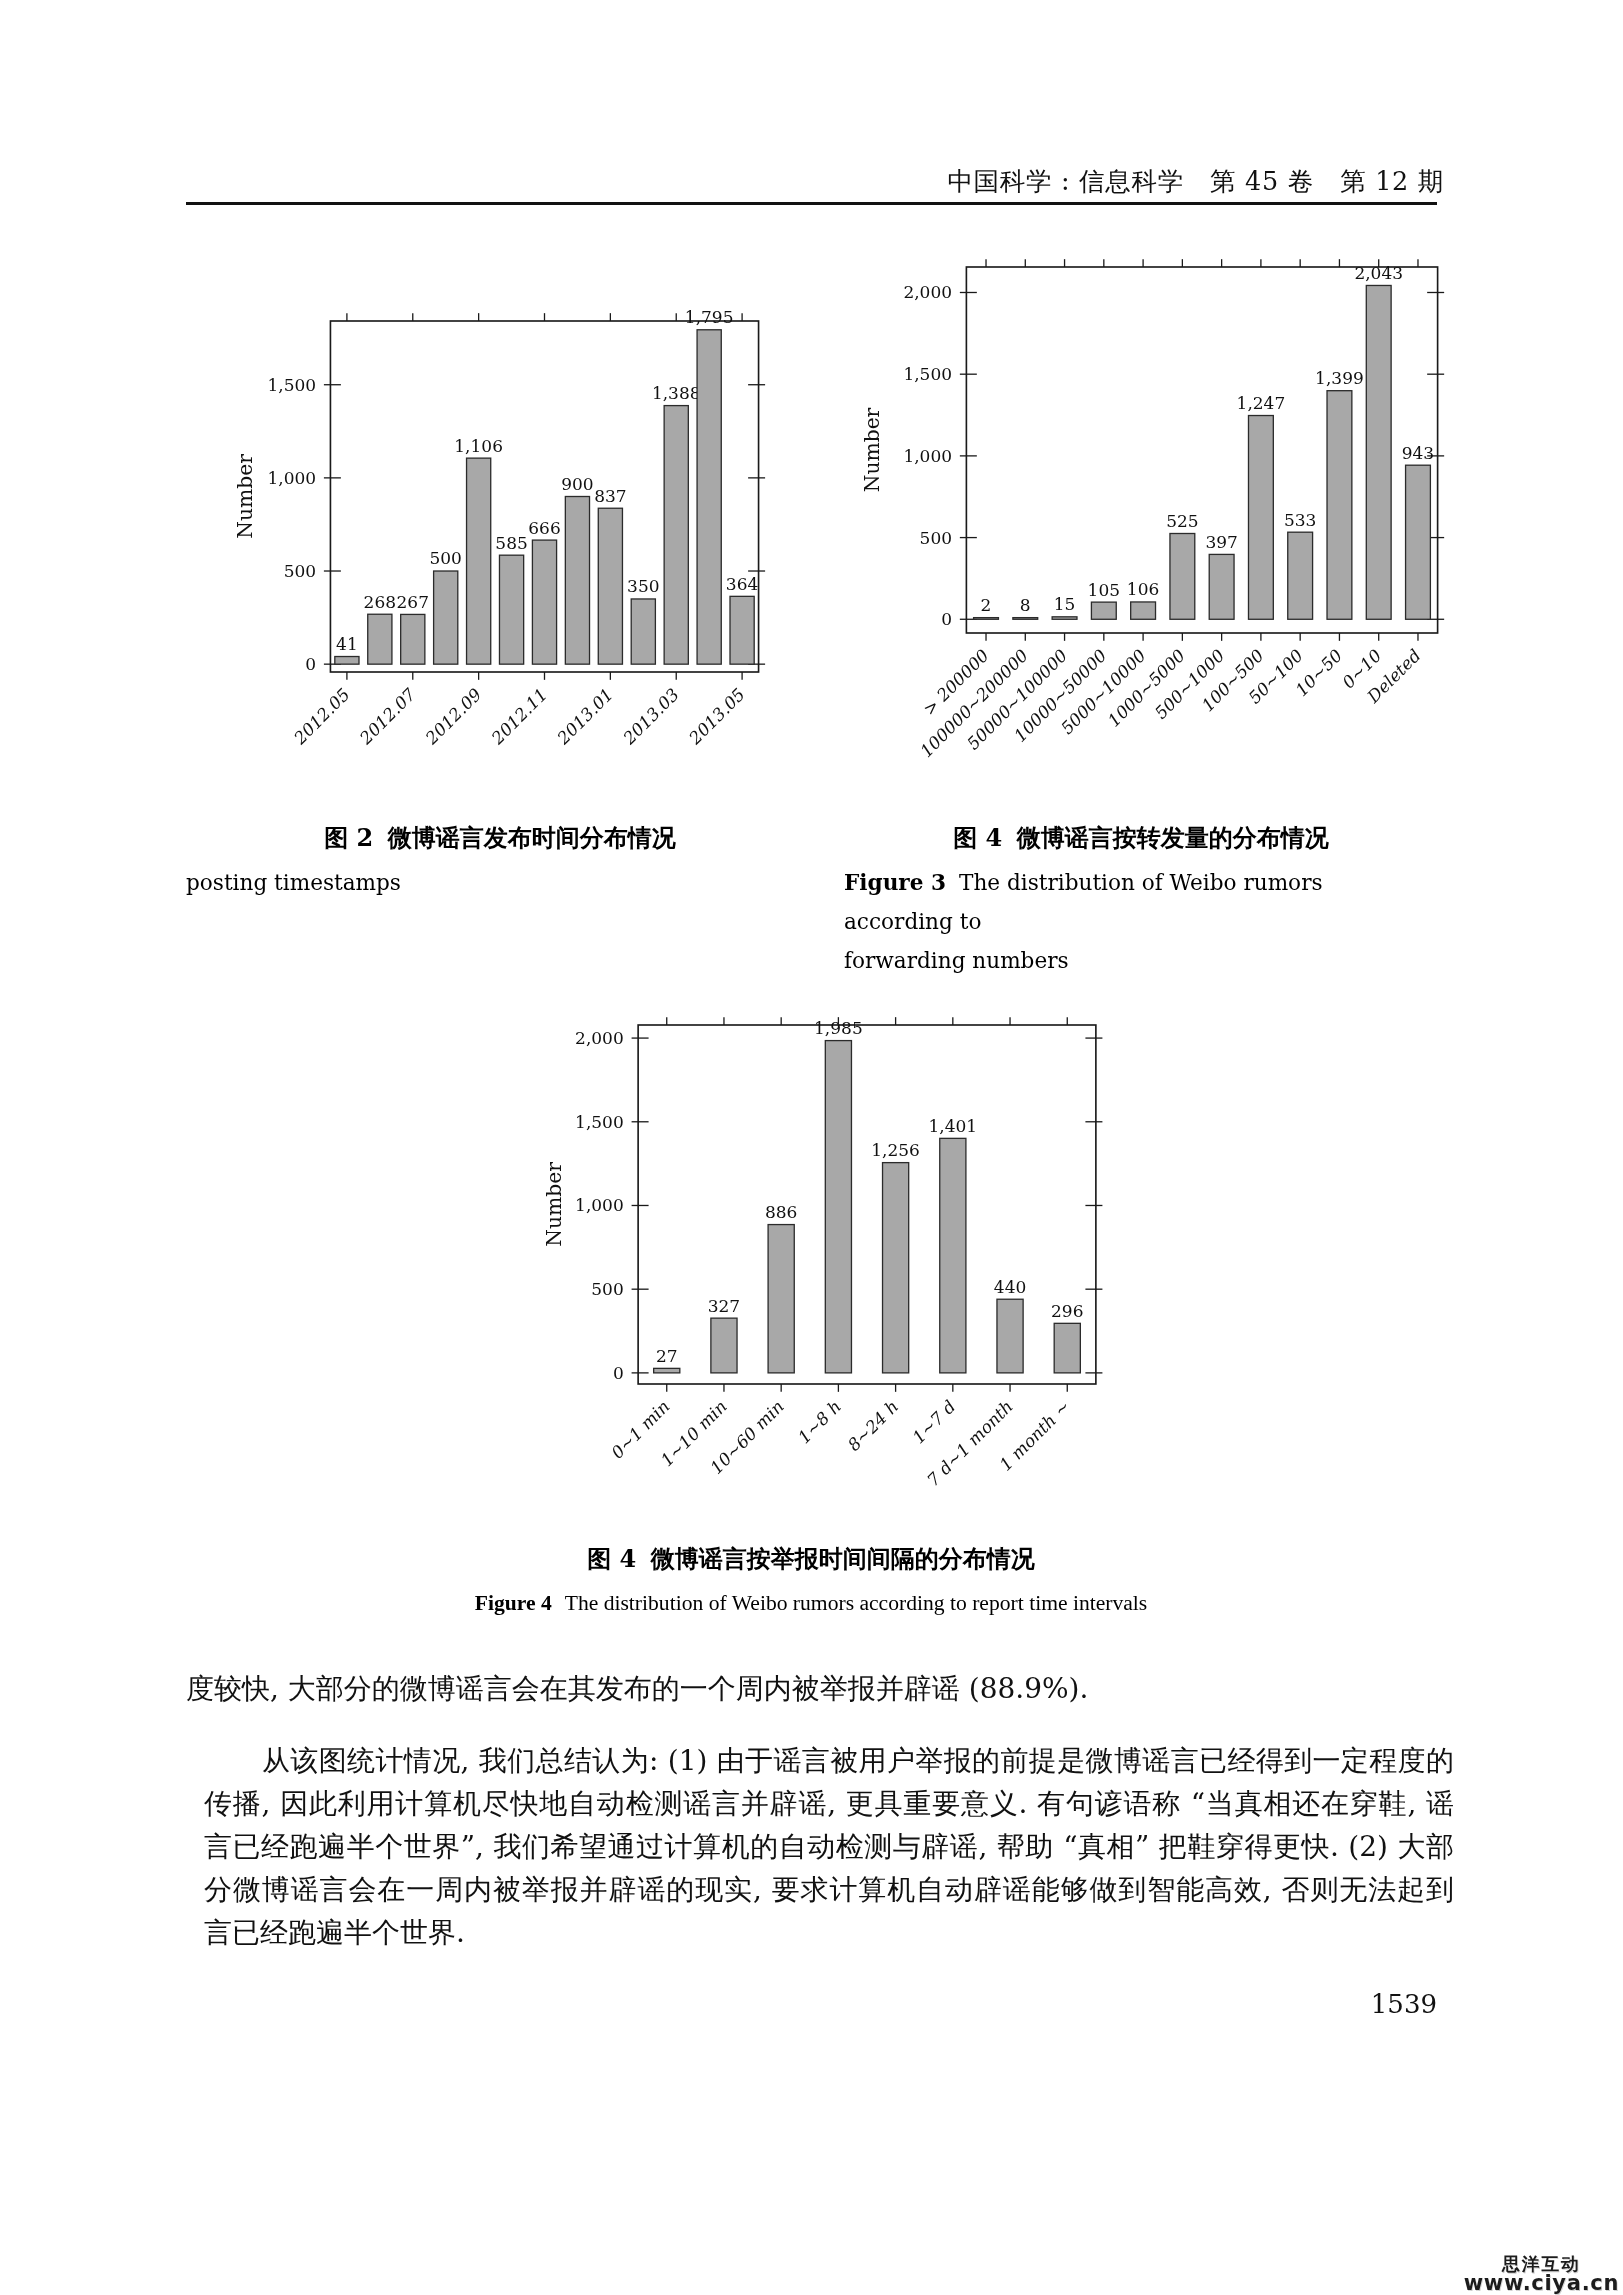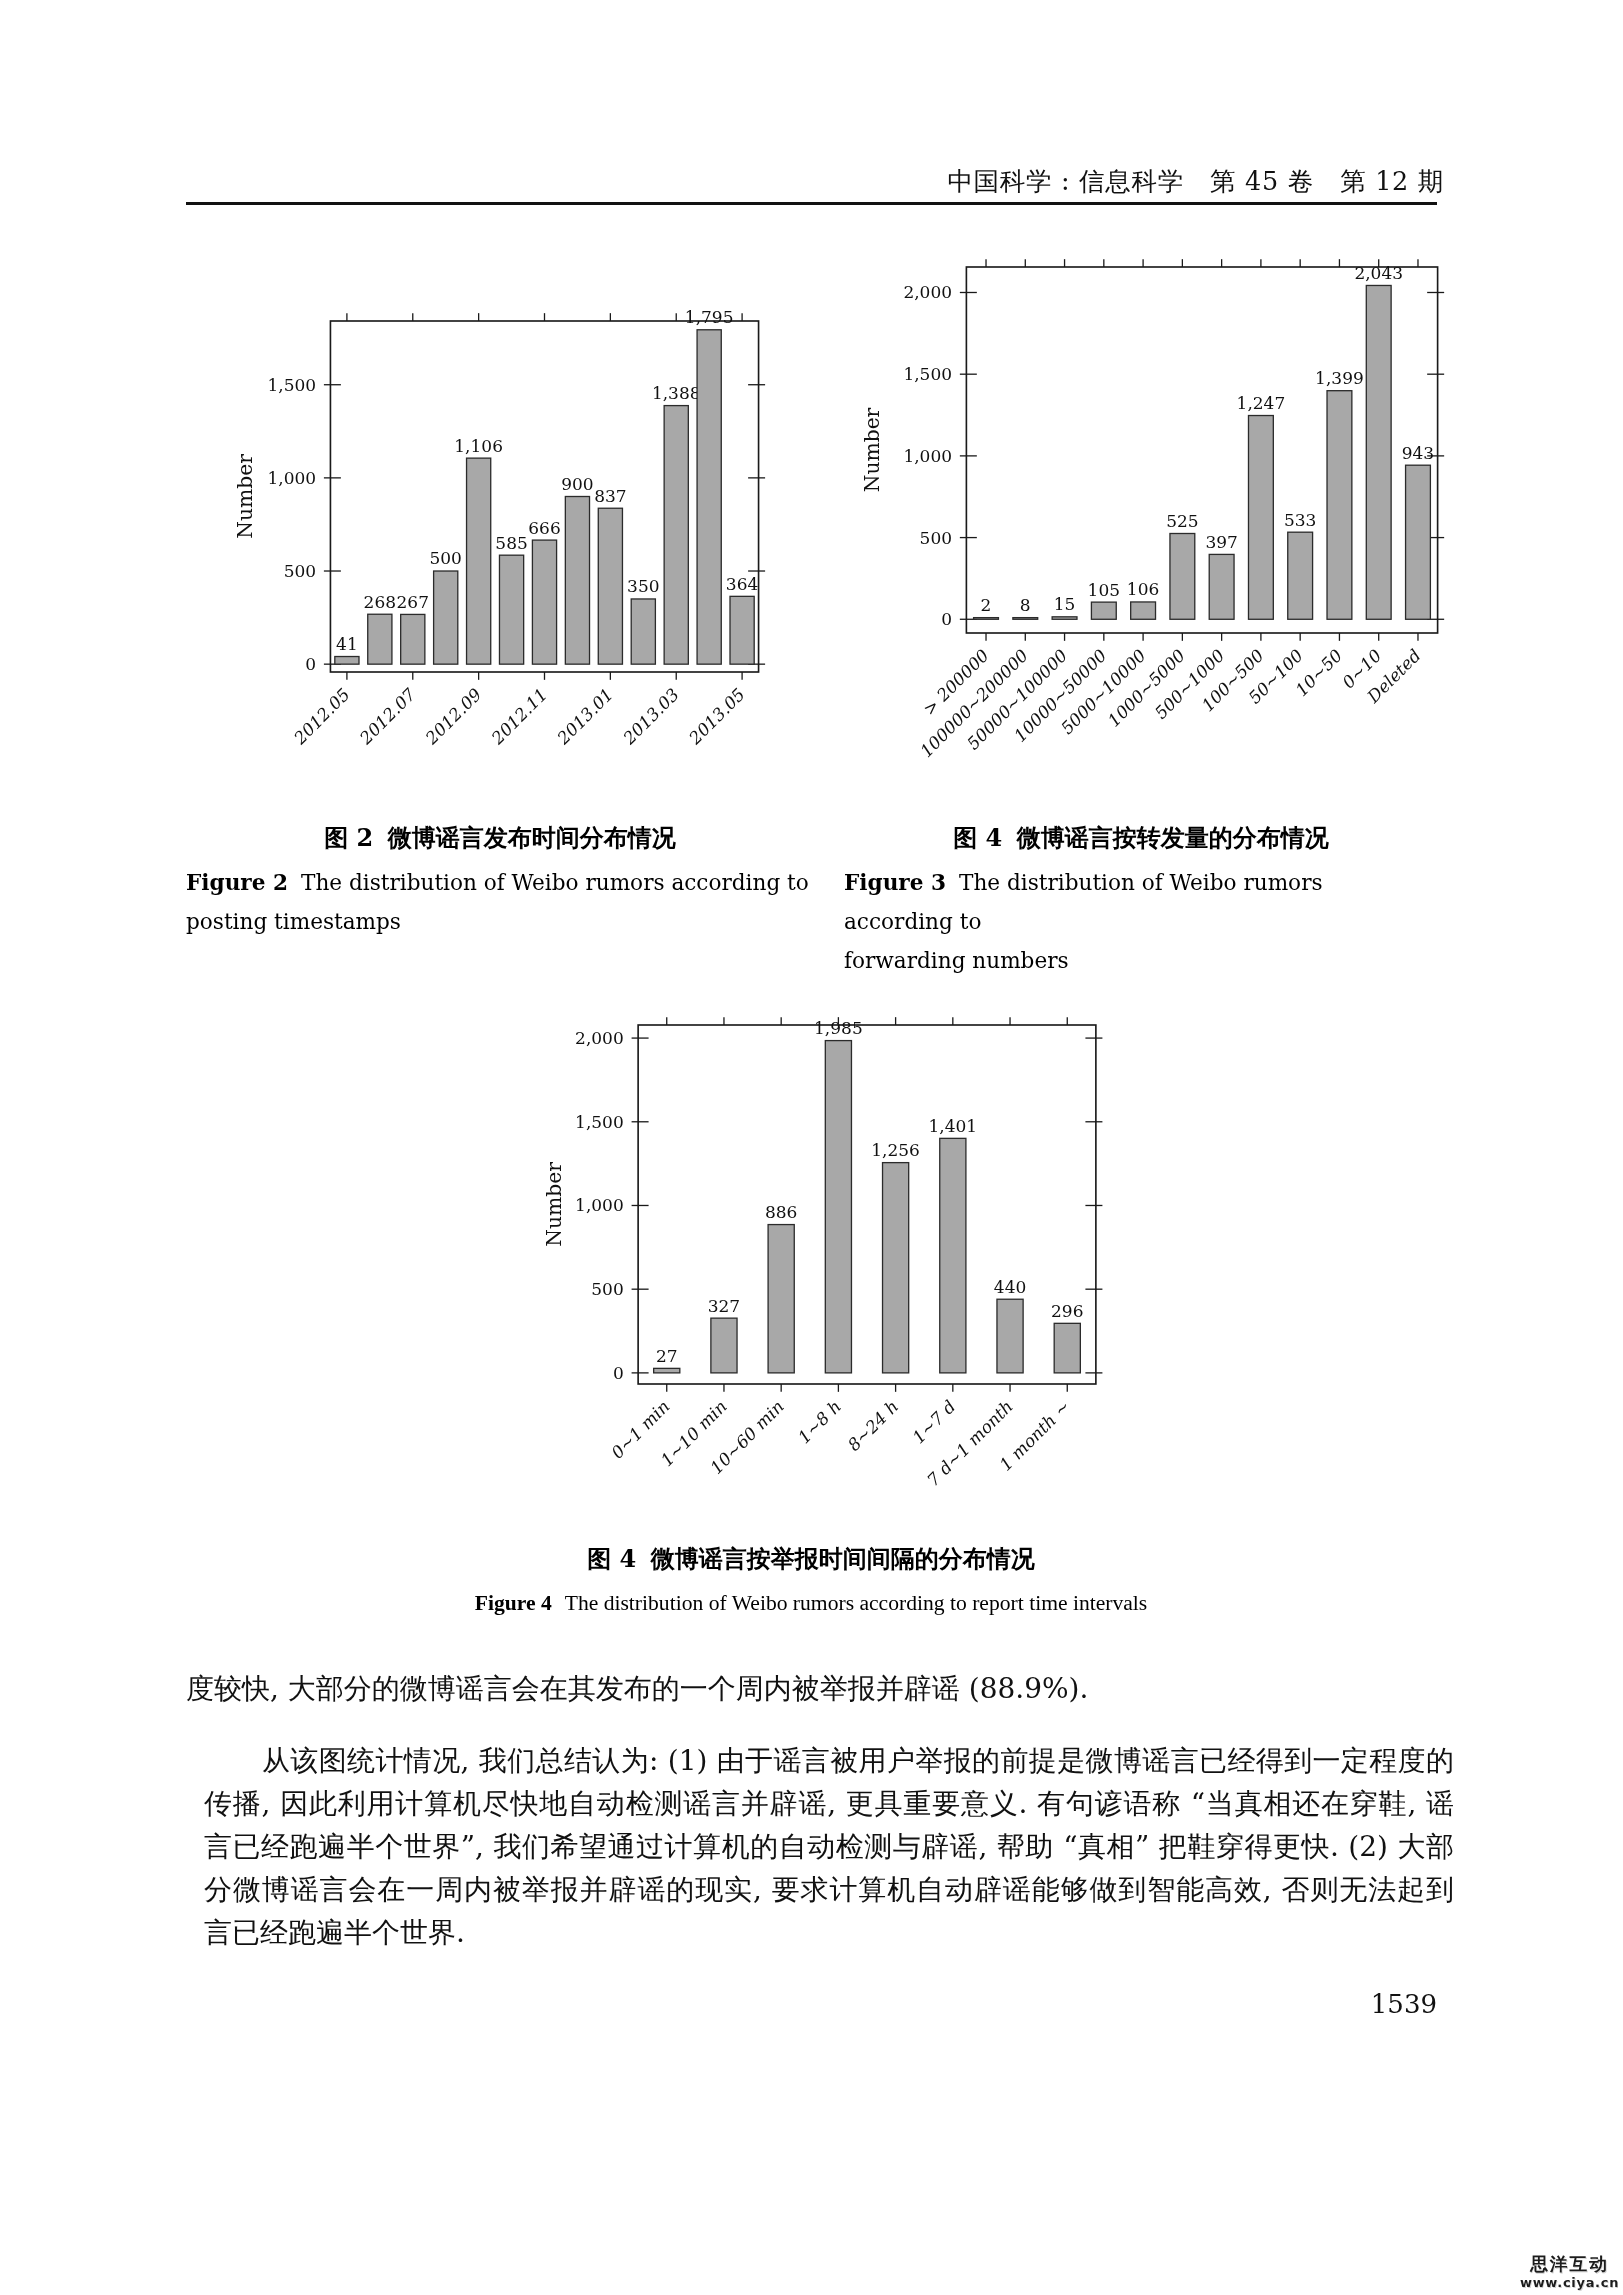--- a/index.html
+++ b/index.html
@@ -14,21 +14,21 @@
   .cap-en{font-size:21.6px;line-height:39px;}
   .cap-en .en-label{font-weight:bold;margin-right:13px;}
   .cap-center{text-align:center;font-family:Liberation Serif, serif;}
   .body-par{font-size:28px;line-height:43px;text-align:justify;}
   .jline{text-align:justify;text-align-last:justify;}
   .indent{text-indent:58px;}
   .pagenum{font-size:26px;}
   .watermark{text-align:center;font-family:"DejaVu Sans","Liberation Sans",sans-serif;font-weight:bold;color:#1c1c1c;
              text-shadow:0 0 2px #fff,0 0 2px #fff,0.7px 0.7px 0 #bbb;}
   .wm1{font-size:17.7px;line-height:19.6px;letter-spacing:2px;}
-  .wm2{font-size:13px;line-height:16.4px;letter-spacing:0.7px;}
+  .wm2{font-size:21px;line-height:16.4px;letter-spacing:0.7px;}
   svg text{fill:#111;}
 </style>
 </head>
 <body>
 
 <div class="page">
 
   <div class="abs header-text" style="top:164px;right:179px;text-align:center;">中国科学 : 信息科学　第 45 卷　第 12 期</div>
   <div class="abs rule" style="left:186px;top:202px;width:1251px;height:3.3px;"></div>
 
@@ -231,23 +231,20 @@
         <text x="656.25" y="446.224" text-anchor="middle" font-size="26">296</text>
         <line x1="656.25" y1="549" x2="656.25" y2="561" stroke="#1a1a1a" stroke-width="2"></line>
         <line x1="656.25" y1="0" x2="656.25" y2="-12" stroke="#1a1a1a" stroke-width="2"></line>
         <text x="662.25" y="585" text-anchor="end" font-size="26" font-style="italic" transform="rotate(-45 662.25 585)">1 month ~</text>
       </svg></div>
 
   <div class="abs fig-caption" style="left:186px;top:809px;width:628px;">
     <div class="cap-zh">
       <span class="zh-label">图 2</span><span>微博谣言发布时间分布情况</span>
     </div>
-    <div class="cap-en">
-      <span class="en-label">Figure 2</span><span>The distribution of Weibo rumors according to</span>
-    </div>
     <div class="cap-en">posting timestamps</div>
   </div>
 
   <div class="abs fig-caption" style="left:844px;top:809px;width:594px;">
     <div class="cap-zh">
       <span class="zh-label">图 4</span><span>微博谣言按转发量的分布情况</span>
     </div>
     <div class="cap-en">
       <span class="en-label">Figure 3</span><span>The distribution of Weibo rumors according to</span>
     </div>

